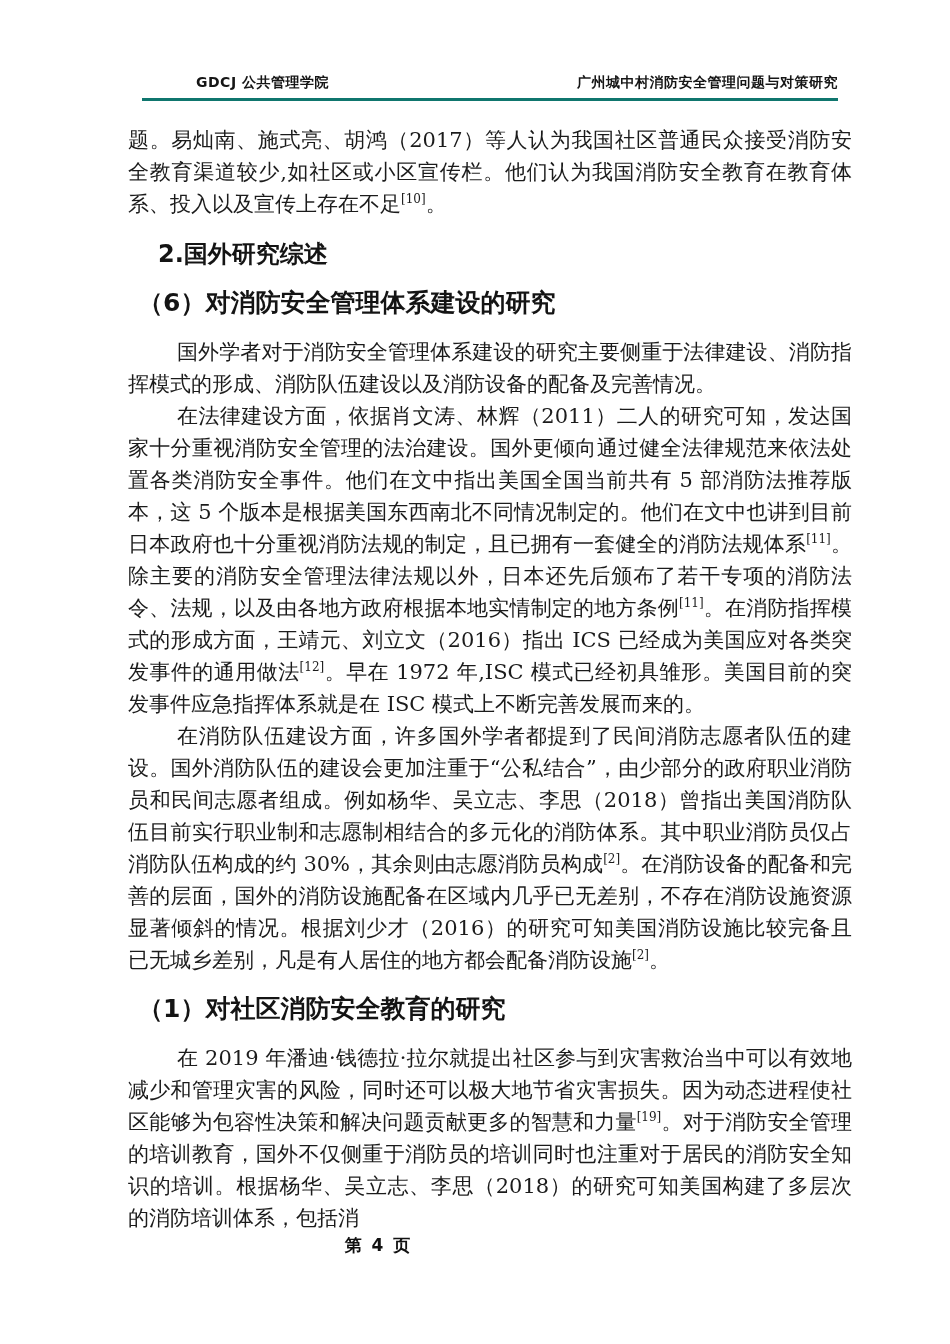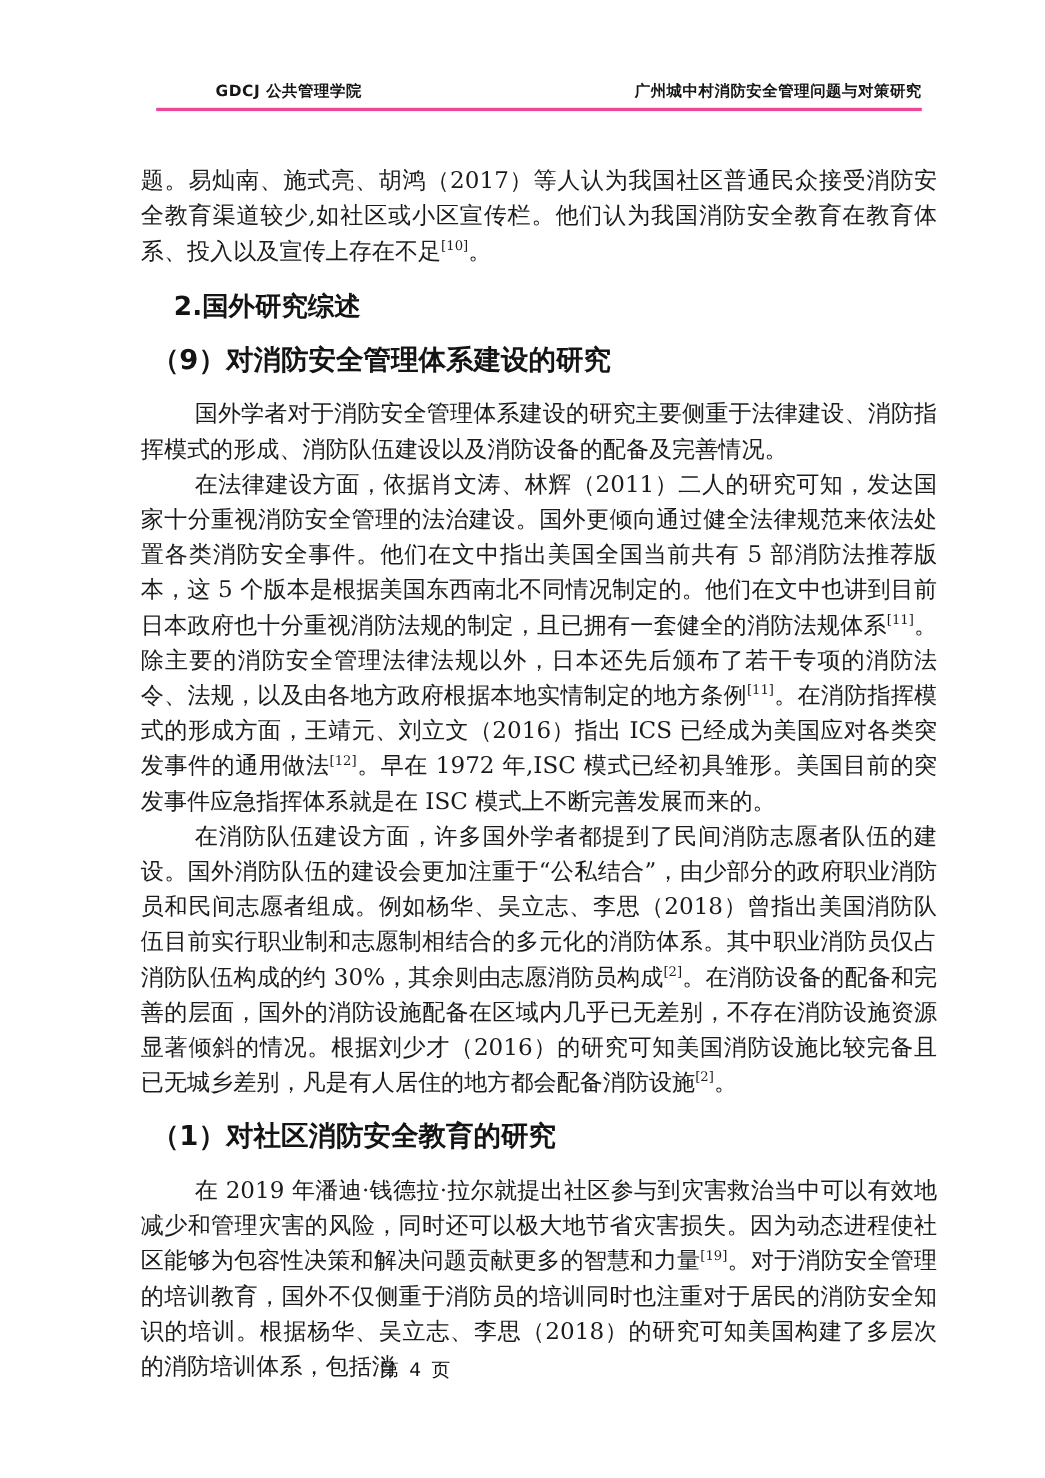--- a/index.html
+++ b/index.html
@@ -21,33 +21,33 @@
   
   .header {
     position: absolute;
     top: 74px;
     left: 142px;
     width: 696px;
     display: flex;
     justify-content: space-between;
     align-items: center;
     padding-bottom: 6px;
-    border-bottom: 3px solid #ec4899;
+    border-bottom: 3px solid #0f766e;
     font-family: "DejaVu Sans", "Liberation Sans", sans-serif;
     font-weight: 700;
     font-size: 14px;
     letter-spacing: 0.5px;
     color: #161616;
   }
   .h-left { margin-left: 54px; }
   .h-right { margin-right: 0; }
   
   .doc-body {
     position: absolute;
-    top: 148px;
+    top: 124px;
     left: 128px;
     width: 724px;
     font-size: 21px;
     line-height: 32px;
     text-align: justify;
     text-justify: inter-character;
     color: #1b1b1b;
   }
   .doc-body p.para {
     margin: 0;
@@ -82,40 +82,40 @@
     letter-spacing: 0;
   }
   
   .footer {
     position: absolute;
     top: 1234px;
     left: 0;
     width: 757px;
     text-align: center;
     font-family: "DejaVu Sans", "Liberation Sans", sans-serif;
-    font-weight: 400;
+    font-weight: 700;
     font-size: 17px;
     color: #111111;
     letter-spacing: 2px;
   }
 </style>
 </head>
 <body>
 
 <div class="page">
 
   <div class="header">
     <span class="h-left">GDCJ 公共管理学院</span>
     <span class="h-right">广州城中村消防安全管理问题与对策研究</span>
   </div>
 
   <div class="doc-body">
       <p class="para">题。易灿南、施式亮、胡鸿（2017）等人认为我国社区普通民众接受消防安全教育渠道较少,如社区或小区宣传栏。他们认为我国消防安全教育在教育体系、投入以及宣传上存在不足<sup class="cite">[10]</sup>。</p>
       <h3 class="sec-h">2.国外研究综述</h3>
-      <h4 class="sub-h">（9）对消防安全管理体系建设的研究</h4>
+      <h4 class="sub-h">（6）对消防安全管理体系建设的研究</h4>
       <p class="para indent">国外学者对于消防安全管理体系建设的研究主要侧重于法律建设、消防指挥模式的形成、消防队伍建设以及消防设备的配备及完善情况。</p>
       <p class="para indent">在法律建设方面，依据肖文涛、林辉（2011）二人的研究可知，发达国家十分重视消防安全管理的法治建设。国外更倾向通过健全法律规范来依法处置各类消防安全事件。他们在文中指出美国全国当前共有 5 部消防法推荐版本，这 5 个版本是根据美国东西南北不同情况制定的。他们在文中也讲到目前日本政府也十分重视消防法规的制定，且已拥有一套健全的消防法规体系<sup class="cite">[11]</sup>。除主要的消防安全管理法律法规以外，日本还先后颁布了若干专项的消防法令、法规，以及由各地方政府根据本地实情制定的地方条例<sup class="cite">[11]</sup>。在消防指挥模式的形成方面，王靖元、刘立文（2016）指出 ICS 已经成为美国应对各类突发事件的通用做法<sup class="cite">[12]</sup>。早在 1972 年,ISC 模式已经初具雏形。美国目前的突发事件应急指挥体系就是在 ISC 模式上不断完善发展而来的。</p>
       <p class="para indent">在消防队伍建设方面，许多国外学者都提到了民间消防志愿者队伍的建设。国外消防队伍的建设会更加注重于“公私结合”，由少部分的政府职业消防员和民间志愿者组成。例如杨华、吴立志、李思（2018）曾指出美国消防队伍目前实行职业制和志愿制相结合的多元化的消防体系。其中职业消防员仅占消防队伍构成的约 30%，其余则由志愿消防员构成<sup class="cite">[2]</sup>。在消防设备的配备和完善的层面，国外的消防设施配备在区域内几乎已无差别，不存在消防设施资源显著倾斜的情况。根据刘少才（2016）的研究可知美国消防设施比较完备且已无城乡差别，凡是有人居住的地方都会配备消防设施<sup class="cite">[2]</sup>。</p>
       <h4 class="sub-h">（1）对社区消防安全教育的研究</h4>
       <p class="para indent">在 2019 年潘迪·钱德拉·拉尔就提出社区参与到灾害救治当中可以有效地减少和管理灾害的风险，同时还可以极大地节省灾害损失。因为动态进程使社区能够为包容性决策和解决问题贡献更多的智慧和力量<sup class="cite">[19]</sup>。对于消防安全管理的培训教育，国外不仅侧重于消防员的培训同时也注重对于居民的消防安全知识的培训。根据杨华、吴立志、李思（2018）的研究可知美国构建了多层次的消防培训体系，包括消</p>
     </div>
 
   <div class="footer">
     <span>第 4 页</span>
   </div>

